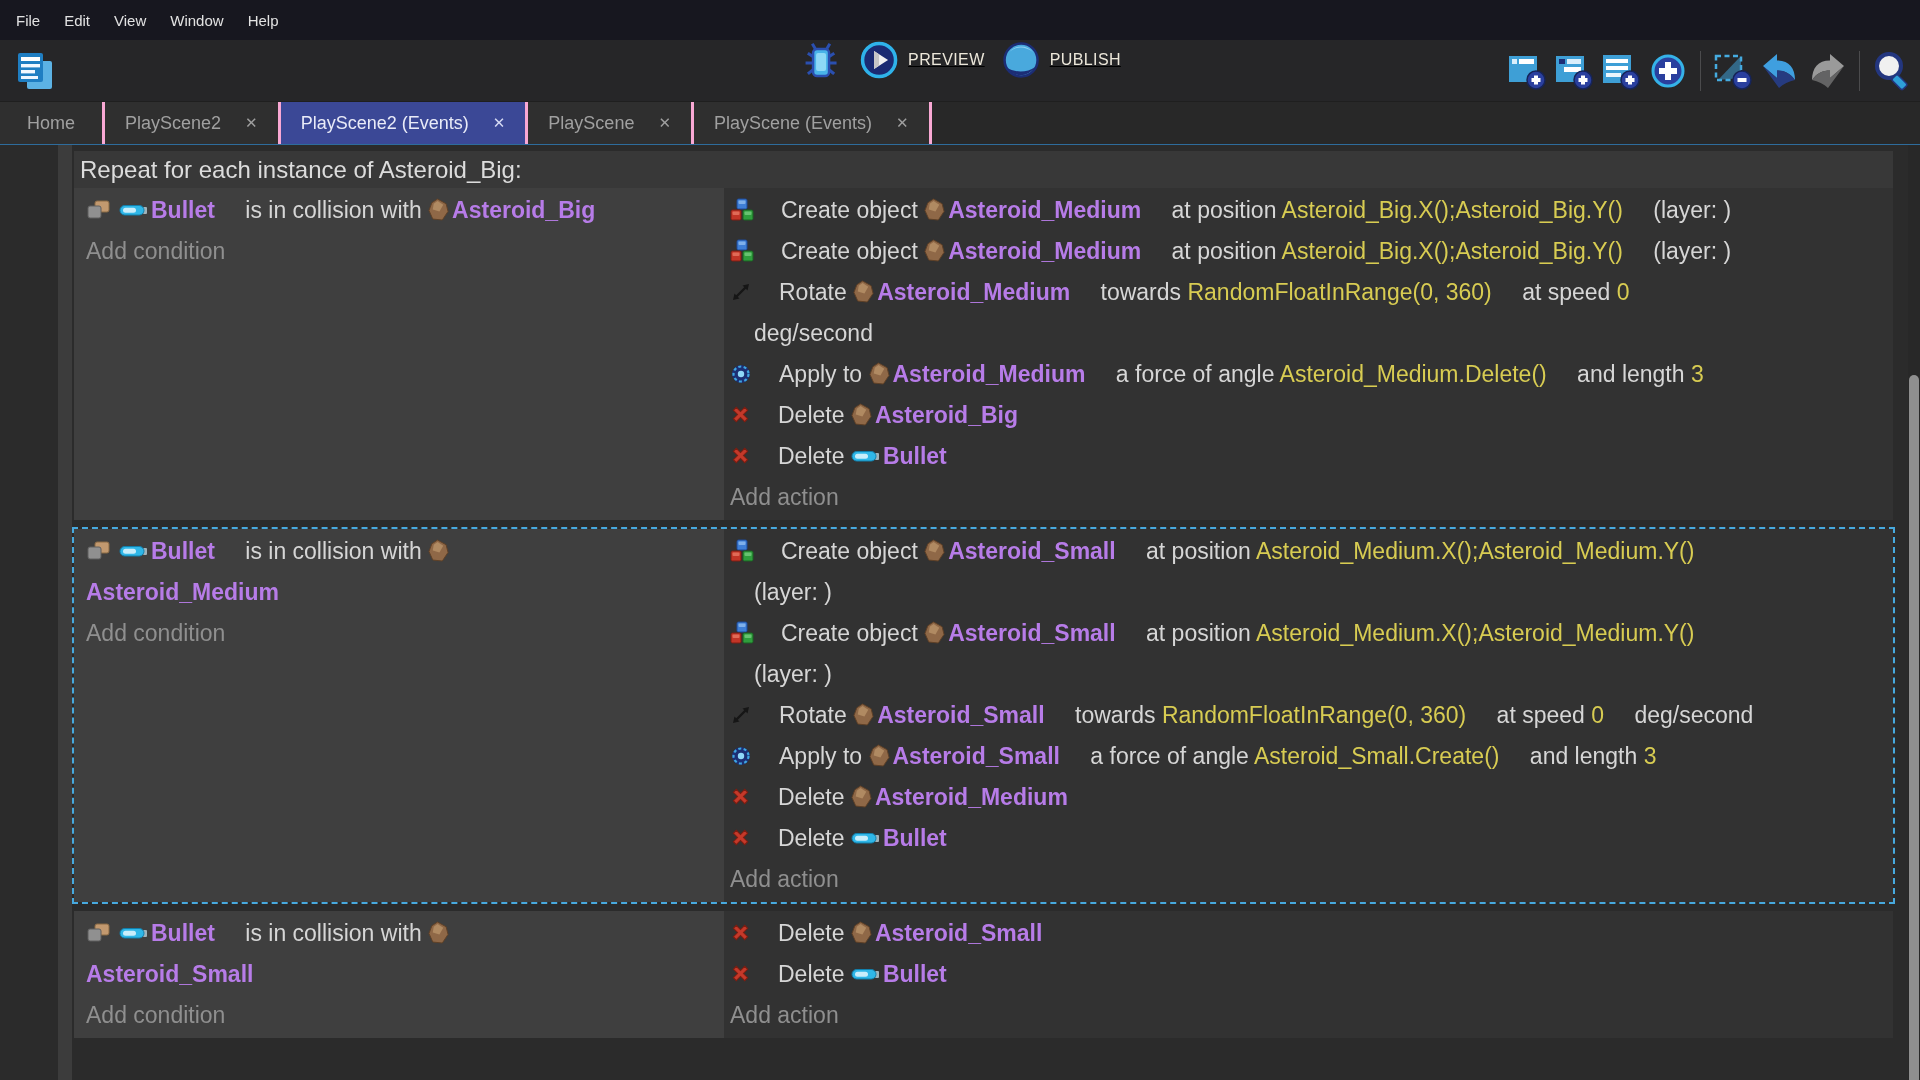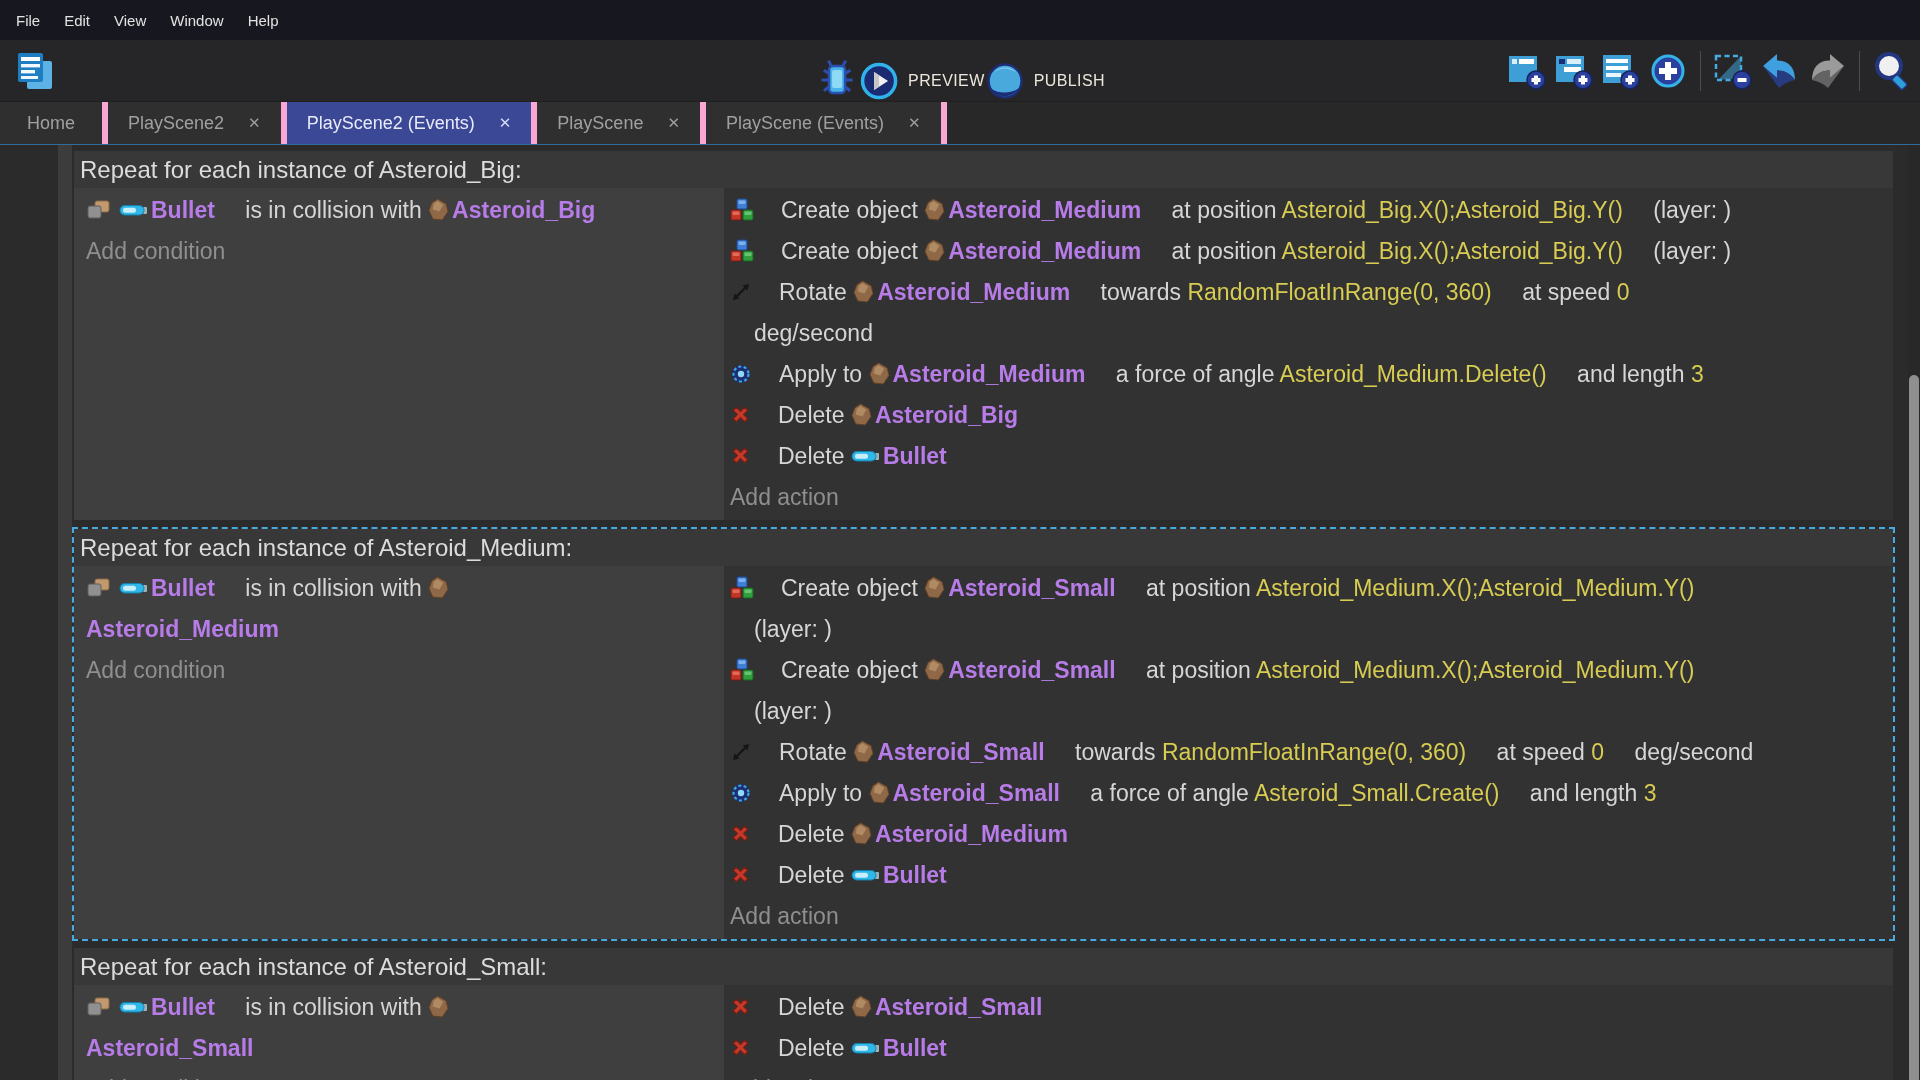--- a/index.html
+++ b/index.html
@@ -7,30 +7,30 @@
     width:1920px;height:1080px;overflow:hidden;background:#2b2b2b;
     font-family:"Liberation Sans", sans-serif;
     -webkit-font-smoothing:antialiased;
   }
   
   .menu-bar{height:40px;background:#17171f;display:flex;align-items:center;padding-left:4px;}
   .menu-item{color:#e2e2e2;font-size:15px;padding:0 12px;cursor:default;}
   
   .toolbar{height:62px;background:#262628;display:flex;align-items:center;position:relative;border-bottom:1px solid #1f1f1f;box-sizing:border-box;}
   .logo-btn{margin-left:12px;width:48px;height:48px;display:flex;align-items:center;justify-content:center;}
-  .toolbar-center{position:absolute;left:50%;top:0;height:100%;transform:translateX(-50%);display:flex;align-items:flex-end;}
+  .toolbar-center{position:absolute;left:50%;top:0;height:100%;transform:translateX(-50%);display:flex;align-items:flex-start;gap:16px;text-decoration:underline;}
   .tool-btn{display:flex;align-items:center;gap:9px;color:#ece7da;font-size:16px;letter-spacing:.4px;}
   .toolbar-right{margin-left:auto;display:flex;align-items:center;gap:3px;padding-right:6px;}
   .tb-icon{width:44px;height:44px;display:flex;align-items:center;justify-content:center;}
   .tb-sep{width:1px;height:40px;background:#4b4b4d;margin:0 7px;}
   .icon{display:inline-flex;}
   .icon svg{display:block;}
   
   .tab-bar{height:42px;background:#282828;display:flex;align-items:stretch;}
-  .tab{display:flex;align-items:center;gap:24px;padding:0 20px;background:#2f2f2f;border-right:6px solid #f9a8d4;color:#a0a0a0;font-size:18px;white-space:nowrap;justify-content:flex-end;}
+  .tab{display:flex;align-items:center;gap:24px;padding:0 20px;background:#2f2f2f;border-right:3px solid #f9a8d4;color:#a0a0a0;font-size:18px;white-space:nowrap;justify-content:flex-end;}
   .tab .tab-close{font-size:15px;color:#9f9f9f;}
   .tab.active{background:#3b4896;color:#e9ebf8;}
   .tab.active .tab-close{color:#d5daf4;}
   
   .events-wrap{position:relative;height:950px;background:#2b2b2b;border-top:1px solid #2e6c9c;box-sizing:border-box;}
   .gutter{position:absolute;left:58px;top:0;bottom:0;width:14px;background:#3c3c3c;}
   .events{position:absolute;left:72px;right:25px;top:0;bottom:0;padding-top:4px;overflow:hidden;}
   .event{margin-bottom:5px;border:2px solid transparent;}
   .event.selected{border:2px dashed #47a9de;}
   .event-header{background:#383838;color:#dcdcdc;font-size:24px;line-height:37px;height:37px;padding-left:6px;overflow:hidden;}
@@ -326,21 +326,20 @@
                   <rect x="24" y="5" width="4" height="7" rx="1" fill="#9fb3bb"></rect>
                   <rect x="1" y="3.5" width="24" height="9.5" rx="4.7" fill="#2fb7e8" stroke="#1180ad"></rect>
                   <rect x="4" y="5.8" width="13" height="5" rx="2.5" fill="#c9eefb"></rect>
                 </svg>
               </span><span class="seg-object">Bullet</span></div>
             <div class="event-row add-row">Add action</div>
           </div>
         </div>
       </article>
       <article class="event selected">
-        <div class="event-header">Repeat for each instance of Asteroid_Medium:</div>
         <div class="event-body">
           <div class="conditions">
             <div class="event-row"><span class="icon i-collision">
                 <svg width="25" height="20" viewBox="0 0 25 20">
                   <rect x="9" y="1" width="14" height="11" rx="2" fill="#c2996f" stroke="#8a6a45"></rect>
                   <rect x="2" y="6" width="13" height="12" rx="2" fill="#909090" stroke="#5f5f5f"></rect>
                 </svg>
               </span><span class="icon i-bullet">
                 <svg width="29" height="16" viewBox="0 0 29 16">
                   <rect x="24" y="5" width="4" height="7" rx="1" fill="#9fb3bb"></rect>
@@ -429,21 +428,20 @@
                   <rect x="24" y="5" width="4" height="7" rx="1" fill="#9fb3bb"></rect>
                   <rect x="1" y="3.5" width="24" height="9.5" rx="4.7" fill="#2fb7e8" stroke="#1180ad"></rect>
                   <rect x="4" y="5.8" width="13" height="5" rx="2.5" fill="#c9eefb"></rect>
                 </svg>
               </span><span class="seg-object">Bullet</span></div>
             <div class="event-row add-row">Add action</div>
           </div>
         </div>
       </article>
       <article class="event">
-        <div class="event-header">Repeat for each instance of Asteroid_Small:</div>
         <div class="event-body">
           <div class="conditions">
             <div class="event-row"><span class="icon i-collision">
                 <svg width="25" height="20" viewBox="0 0 25 20">
                   <rect x="9" y="1" width="14" height="11" rx="2" fill="#c2996f" stroke="#8a6a45"></rect>
                   <rect x="2" y="6" width="13" height="12" rx="2" fill="#909090" stroke="#5f5f5f"></rect>
                 </svg>
               </span><span class="icon i-bullet">
                 <svg width="29" height="16" viewBox="0 0 29 16">
                   <rect x="24" y="5" width="4" height="7" rx="1" fill="#9fb3bb"></rect>

